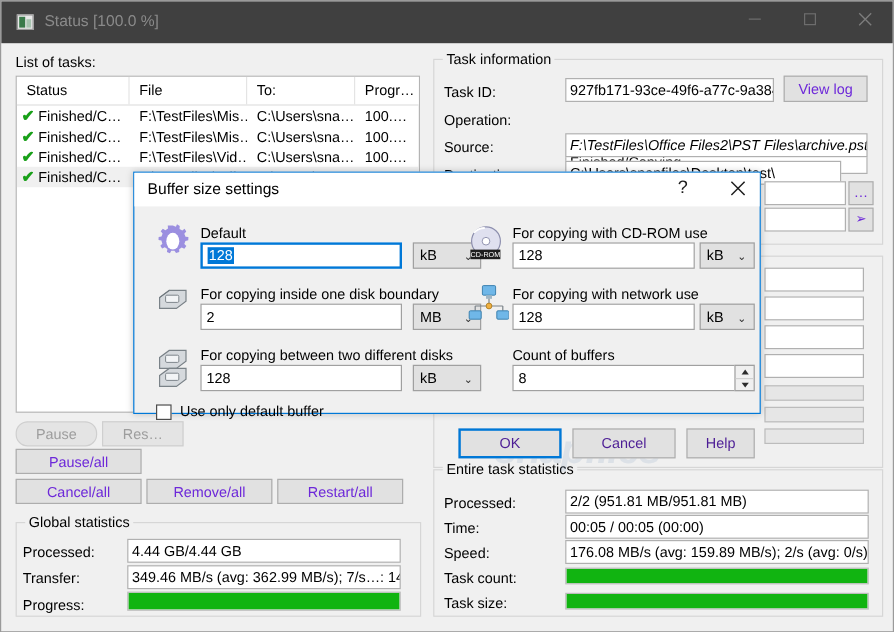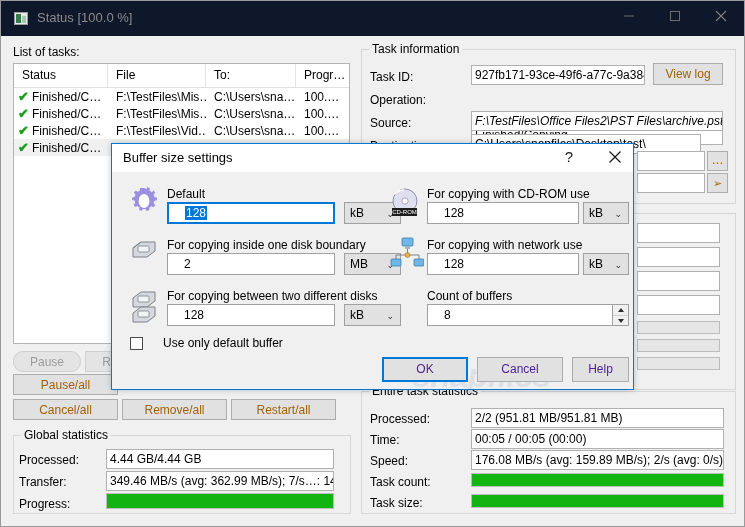--- a/index.html
+++ b/index.html
@@ -20,21 +20,21 @@
     background: #f0f0f0;
     border: 1px solid #9a9a9a;
     box-sizing: border-box;
   }
 
   
   .titlebar {
     position: absolute;
     left: 0; top: 0;
     width: 743px; height: 35px;
-    background: #0f172a;
+    background: #404040;
     box-sizing: border-box;
   }
   .titlebar-icon {
     position: absolute;
     left: 13px; top: 11px;
     width: 14px; height: 13px;
     background: #e8e8e8;
     border: 1px solid #9b9b9b;
     box-sizing: border-box;
   }
@@ -102,21 +102,21 @@
     overflow: hidden;
     white-space: nowrap;
     line-height: 17px;
   }
   .btn {
     position: absolute;
     background: #e1e1e1;
     border: 1px solid #adadad;
     box-sizing: border-box;
     font-size: 12px;
-    color: #a16207;
+    color: #6d28d9;
     text-align: center;
     cursor: default;
     line-height: 20px;
     white-space: nowrap;
   }
   .btn.disabled { color: #9d9d9d; background: #e4e4e4; border-color: #cfcfcf; }
   .progress {
     position: absolute;
     background: #e6e6e6;
     border: 1px solid #bcbcbc;
@@ -168,21 +168,21 @@
     overflow: hidden;
     white-space: nowrap;
   }
   .lv-row .c0 { padding-left: 4px; display: flex; align-items: center; gap: 3px; }
   .chk-ok { color: #18a018; font-size: 13px; font-weight: bold; line-height: 1; }
 
   
   .dialog {
     position: absolute;
     left: 110px; top: 142px;
-    width: 523px; height: 247px;
+    width: 523px; height: 202px;
     background: #f0f0f0;
     border: 1px solid #0078d7;
     box-sizing: border-box;
     box-shadow: 0 0 6px rgba(0,0,0,0.22);
   }
   .dlg-title {
     position: absolute;
     left: 0; top: 0;
     width: 100%; height: 28px;
     background: #ffffff;
@@ -219,21 +219,21 @@
     color: #000;
     white-space: nowrap;
   }
   .dinput {
     position: absolute;
     background: #ffffff;
     border: 1px solid #a0a0a0;
     box-sizing: border-box;
     font-size: 12px;
     color: #000;
-    padding: 0 16px;
+    padding: 0 4px;
     line-height: 20px;
     overflow: hidden;
     white-space: nowrap;
   }
   .dinput.focused { border: 2px solid #0078d7; line-height: 18px; }
   .dinput .sel {
     background: #0078d7;
     color: #ffffff;
     padding: 0 1px;
   }
@@ -275,21 +275,21 @@
     transform: translate(-50%,-50%);
     width: 0; height: 0;
   }
   .spin .up  { border-left: 3px solid transparent; border-right: 3px solid transparent; border-bottom: 4px solid #2b2b2b; }
   .spin .dn  { border-left: 3px solid transparent; border-right: 3px solid transparent; border-top: 4px solid #2b2b2b; }
 
   .dcheck {
     position: absolute;
     display: flex;
     align-items: center;
-    gap: 20px;
+    gap: 7px;
     font-size: 12px;
     cursor: default;
   }
   .dcheck .box {
     width: 13px; height: 13px;
     background: #ffffff;
     border: 1px solid #4c4c4c;
     box-sizing: border-box;
   }
   .dbtn {

